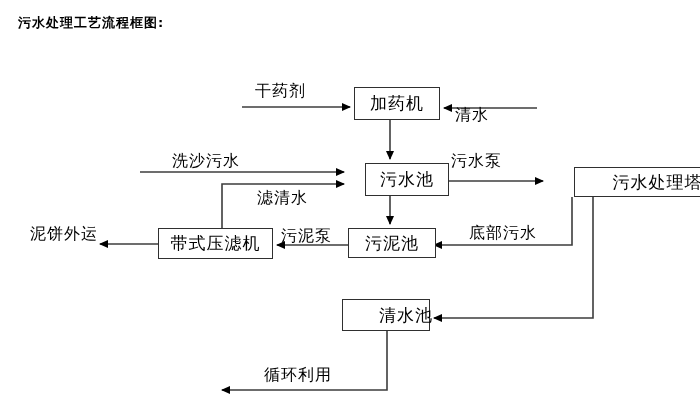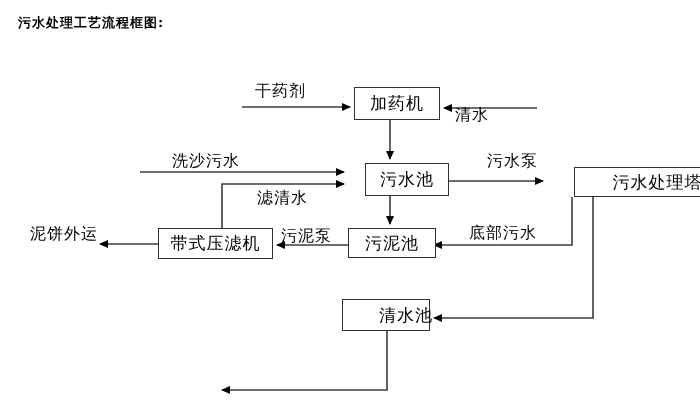--- a/index.html
+++ b/index.html
@@ -46,21 +46,21 @@
   .n-clean{left:342px;top:299px;width:88px;height:32px;padding-left:40px;}
   .flabel{
     position:absolute;
     font-size:16px;
     letter-spacing:1px;
     white-space:nowrap;
   }
   .l-dry{left:255px;top:81px;}
   .l-cw{left:455px;top:81px;margin-top:24px;}
   .l-sand{left:172px;top:151px;}
-  .l-spump{left:451px;top:151px;margin-left:36px;}
+  .l-spump{left:451px;top:151px;}
   .l-filtered{left:257px;top:188px;}
   .l-mud{left:18px;top:224px;margin-left:12px;}
   .l-slpump{left:281px;top:226px;}
   .l-bottom{left:469px;top:223px;}
   .l-recycle{left:264px;top:365px;}
 </style>
 </head>
 <body>
 
 <div class="canvas">
@@ -107,14 +107,15 @@
   <div class="node n-clean">清水池</div>
 
   <span class="flabel l-dry">干药剂</span>
   <span class="flabel l-cw">清水</span>
   <span class="flabel l-sand">洗沙污水</span>
   <span class="flabel l-spump">污水泵</span>
   <span class="flabel l-filtered">滤清水</span>
   <span class="flabel l-mud">泥饼外运</span>
   <span class="flabel l-slpump">污泥泵</span>
   <span class="flabel l-bottom">底部污水</span>
+  <span class="flabel l-recycle">循环利用</span>
 
 </div>
 
 </body></html>

